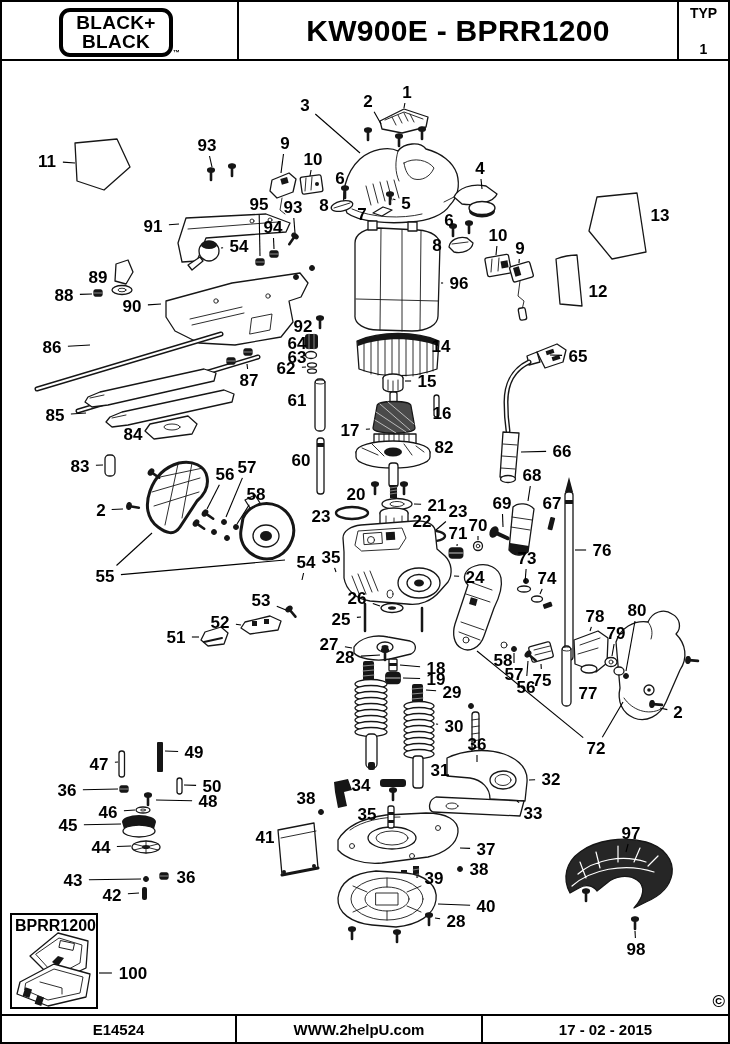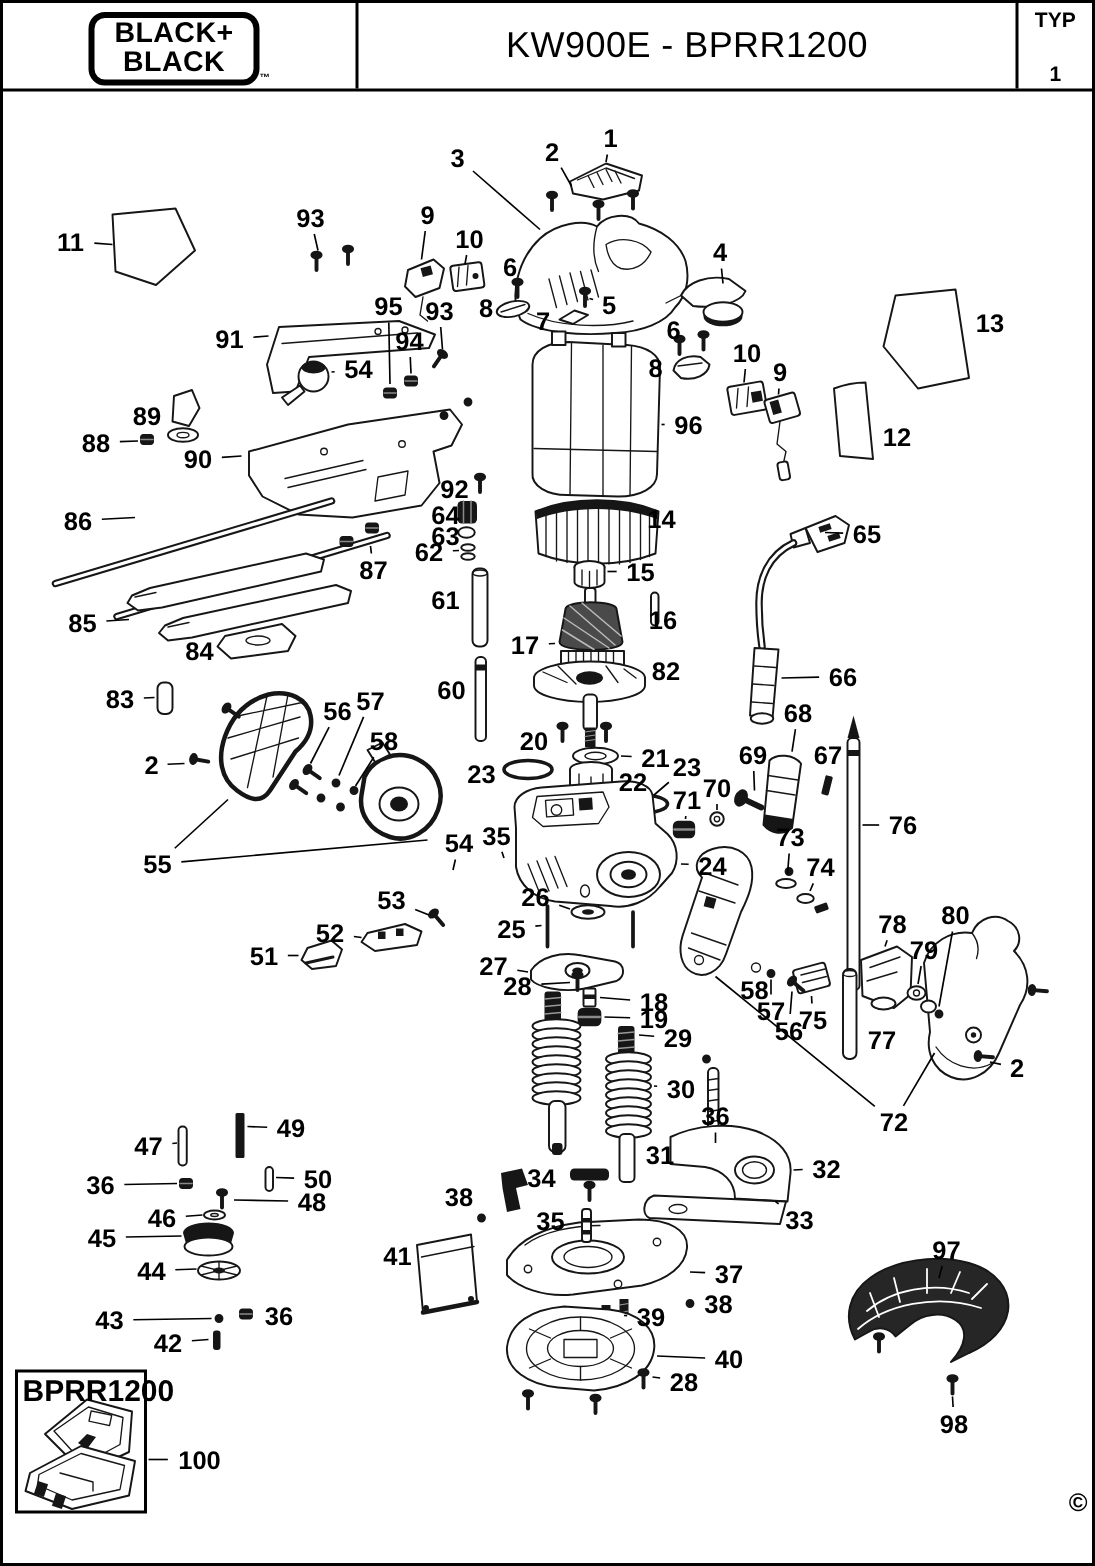--- a/index.html
+++ b/index.html
@@ -10,35 +10,35 @@
   }
   
   .hdr{position:absolute;left:0;top:0;width:100%;height:57px;border-bottom:2px solid #000;
        display:flex;background:#fff;z-index:3;}
   .hdr-left{width:235px;border-right:2px solid #000;position:relative;}
   .logo{position:absolute;left:57px;top:6px;width:106px;height:41px;border:4px solid #000;
         border-radius:11px;display:flex;flex-direction:column;align-items:center;justify-content:center;}
   .logo span{font-weight:bold;font-size:19px;line-height:0.97;letter-spacing:0.3px;}
   .logo .tm{position:absolute;right:-11px;bottom:-4px;font-size:7px;font-weight:bold;letter-spacing:0;}
   .hdr-mid{flex:1;display:flex;align-items:center;justify-content:center;
-           font-size:24px;font-weight:normal;letter-spacing:0.3px;text-align:right;}
+           font-size:30px;font-weight:bold;letter-spacing:0.3px;text-align:right;}
   .hdr-right{width:49px;border-left:2px solid #000;display:flex;flex-direction:column;
              align-items:center;justify-content:center;font-weight:bold;font-size:14px;gap:20px;}
   
   svg#diagram{position:absolute;left:-2px;top:-2px;z-index:1;}
   #diagram .w{fill:#fff;}
   #diagram .d{fill:#161616;stroke:none;}
   #diagram .thin{stroke-width:0.9;}
   .plabel{font-family:"Liberation Sans",sans-serif;font-size:17px;font-weight:bold;
           fill:#000;text-anchor:middle;}
   .leader{stroke:#000;stroke-width:1.1;}
   
   .inset{position:absolute;left:8px;top:911px;width:88px;height:96px;border:2px solid #000;
          box-sizing:border-box;z-index:2;background:transparent;}
-  .inset .model{display:block;font-weight:bold;font-size:20px;padding:2px 0 0 3px;letter-spacing:0;}
+  .inset .model{display:block;font-weight:bold;font-size:16px;padding:2px 0 0 3px;letter-spacing:0;}
   
   .ftr{position:absolute;left:0;bottom:0;width:100%;height:26px;border-top:2px solid #000;
        display:flex;background:#fff;z-index:3;font-weight:bold;font-size:15px;}
   .ftr div{display:flex;align-items:center;justify-content:center;box-sizing:border-box;}
   .f1{width:235px;border-right:2px solid #000;}
   .f2{width:246px;border-right:2px solid #000;}
   .f3{flex:1;}
   .copy{position:absolute;right:3px;top:990px;font-size:17px;font-weight:bold;z-index:2;}
 </style>
 </head>
@@ -600,14 +600,19 @@
         <text x="133" y="979" class="plabel">100</text>
       </g>
   </svg>
 
   <div class="inset">
     <span class="model">BPRR1200</span>
   </div>
 
   <span class="copy">©</span>
 
+  <div class="ftr">
+    <div class="f1">E14524</div>
+    <div class="f2">WWW.2helpU.com</div>
+    <div class="f3">17 - 02 - 2015</div>
+  </div>
 
 </div>
 
 </body></html>

